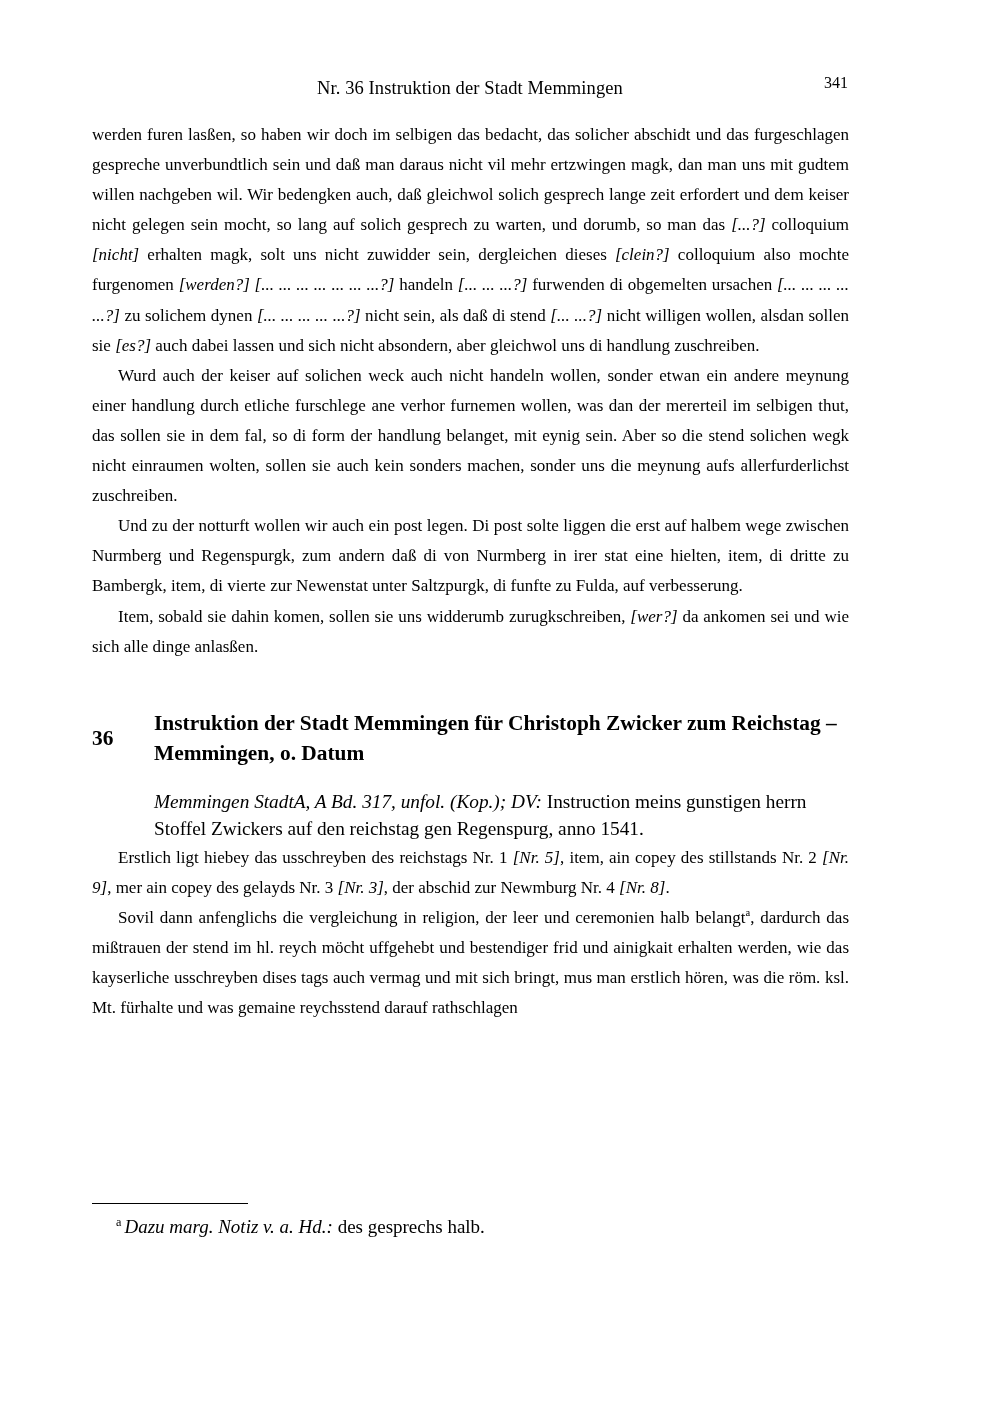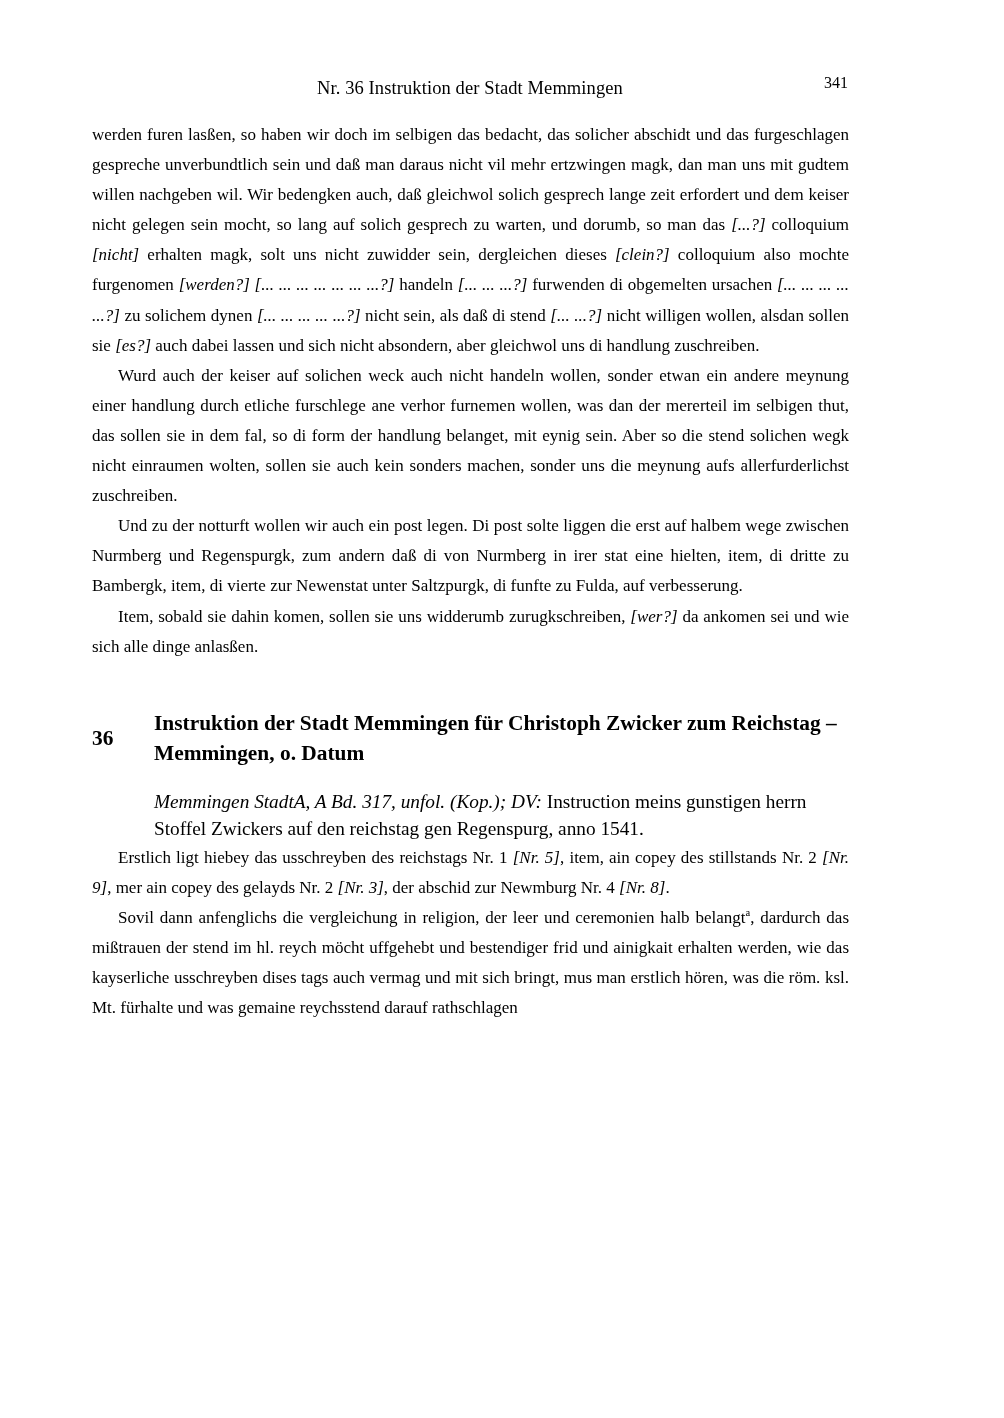--- a/index.html
+++ b/index.html
@@ -153,20 +153,24 @@
     <p class="indent"><span>Item, sobald sie dahin komen, sollen sie uns widderumb zurugkschreiben, </span><i>[wer?]</i><span> da ankomen sei und wie sich alle dinge anlasßen.</span></p>
 
     <div class="section-head">
       <div class="sh-num">36</div>
       <div class="sh-title">Instruktion der Stadt Memmingen für Christoph Zwicker zum Reichstag – Memmingen, o. Datum</div>
     </div>
 
     <div class="source-note"><i>Memmingen StadtA, A Bd. 317, unfol. (Kop.); DV:</i><span> Instruction meins gunstigen herrn Stoffel Zwickers auf den reichstag gen Regenspurg, anno 1541.</span></div>
 
 
-    <p class="indent"><span>Erstlich ligt hiebey das usschreyben des reichstags Nr. 1 </span><i>[Nr. 5]</i><span>, item, ain copey des stillstands Nr. 2 </span><i>[Nr. 9]</i><span>, mer ain copey des gelayds Nr. 2 </span><i>[Nr. 3]</i><span>, der abschid zur Newmburg Nr. 4 </span><i>[Nr. 8]</i><span>.</span></p>
+    <p class="indent"><span>Erstlich ligt hiebey das usschreyben des reichstags Nr. 1 </span><i>[Nr. 5]</i><span>, item, ain copey des stillstands Nr. 2 </span><i>[Nr. 9]</i><span>, mer ain copey des gelayds Nr. 3 </span><i>[Nr. 3]</i><span>, der abschid zur Newmburg Nr. 4 </span><i>[Nr. 8]</i><span>.</span></p>
 
     <p class="indent"><span>Sovil dann anfenglichs die vergleichung in religion, der leer und ceremonien halb belangt</span><sup class="fn">a</sup><span>, dardurch das mißtrauen der stend im hl. reych möcht uffgehebt und bestendiger frid und ainigkait erhalten werden, wie das kayserliche usschreyben dises tags auch vermag und mit sich bringt, mus man erstlich hören, was die röm. ksl. Mt. fürhalte und was gemaine reychsstend darauf rathschlagen</span></p>
 
   </div>
 
+  <div class="footnotes">
+    <div class="fn-rule"></div>
+    <div class="fn-item"><span class="fn-mark">a</span><i>Dazu marg. Notiz v. a. Hd.:</i><span> des gesprechs halb.</span></div>
+  </div>
 
 </div>
 
 </body></html>

